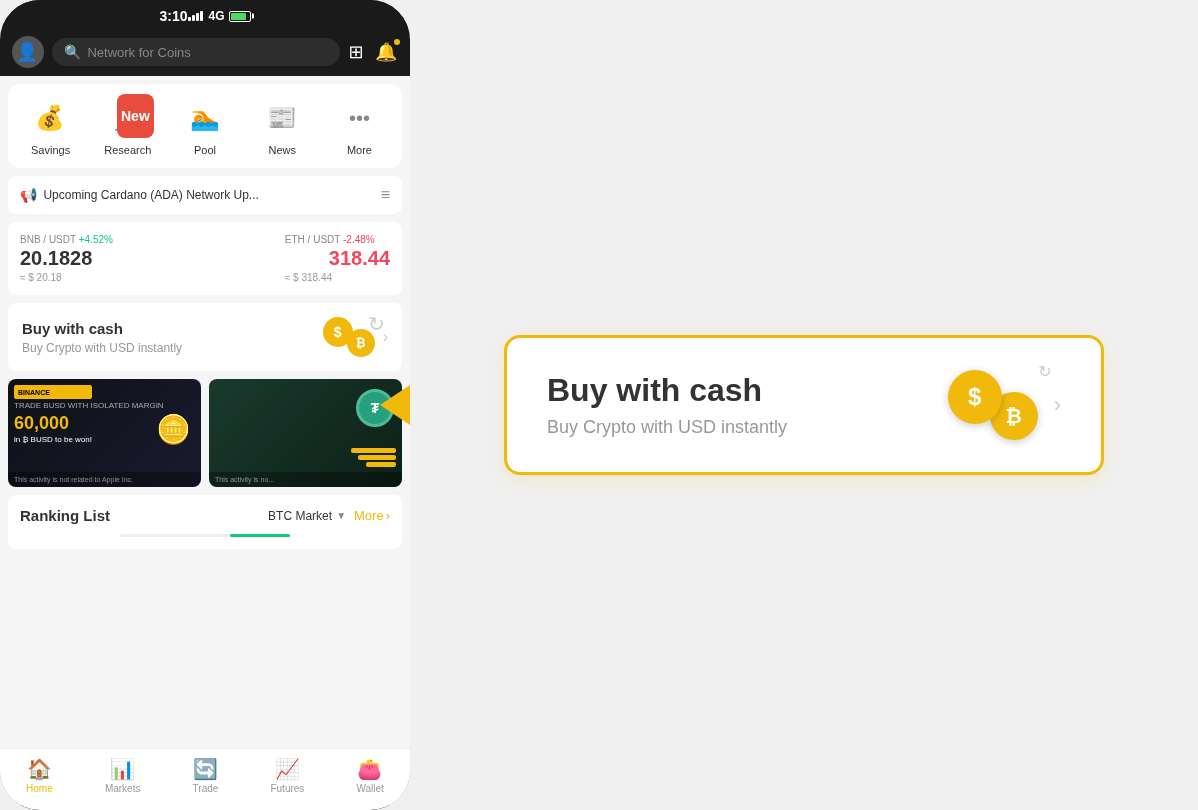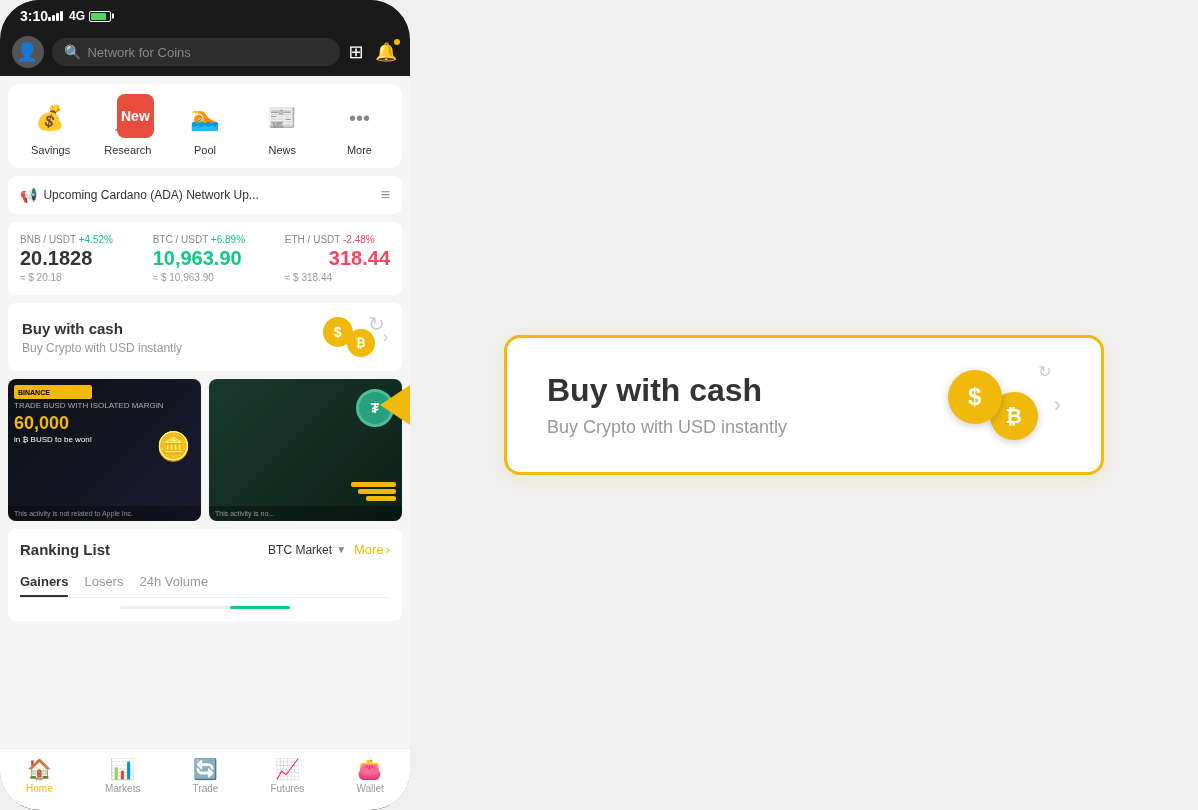--- a/index.html
+++ b/index.html
@@ -26,21 +26,21 @@
       overflow: hidden;
       display: flex;
       flex-direction: column;
     }
 
     
     .status-bar {
       background: #1a1a1a;
       color: white;
       display: flex;
-      justify-content: flex-start;
+      justify-content: center;
       align-items: center;
       padding: 8px 20px 4px;
       font-size: 14px;
       font-weight: 600;
       flex-shrink: 0;
     }
     .status-right {
       display: flex;
       align-items: center;
       gap: 4px;
@@ -258,21 +258,21 @@
 
     
     .banner-section {
       margin: 0 8px 8px;
       display: flex;
       gap: 8px;
       overflow: hidden;
     }
     .banner-card {
       flex: 1;
-      height: 142px;
+      height: 108px;
       border-radius: 8px;
       overflow: hidden;
       position: relative;
       display: flex;
       flex-direction: column;
       justify-content: flex-end;
     }
     .banner-dark {
       background: linear-gradient(135deg, #0d1117 0%, #1a1a2e 100%);
     }
@@ -624,28 +624,20 @@
       </div>
 
       <div class="price-ticker">
         <div class="price-item">
           <span class="price-pair">
             <span>BNB / USDT</span>
             <span class="price-change up">+4.52%</span>
           </span>
           <span class="price-value neutral">20.1828</span>
           <span class="price-usd">≈ $ 20.18</span>
-        </div>
-        <div class="price-item">
-          <span class="price-pair">
-            <span>BTC / USDT</span>
-            <span class="price-change up">+6.89%</span>
-          </span>
-          <span class="price-value up">10,963.90</span>
-          <span class="price-usd">≈ $ 10,963.90</span>
         </div>
         <div class="price-item">
           <span class="price-pair">
             <span>ETH / USDT</span>
             <span class="price-change down">-2.48%</span>
           </span>
           <span class="price-value down">318.44</span>
           <span class="price-usd">≈ $ 318.44</span>
         </div>
       </div>
@@ -692,25 +684,20 @@
             <div class="market-selector">
               <span>BTC Market</span>
               <span class="dropdown-arrow">▼</span>
             </div>
             <div class="more-link">
               <span>More</span>
               <span>›</span>
             </div>
           </div>
         </div>
-        <div class="tabs">
-          <div class="tab active">Gainers</div>
-          <div class="tab">Losers</div>
-          <div class="tab">24h Volume</div>
-        </div>
         <div class="scroll-indicator">
           <div class="scroll-thumb"></div>
         </div>
       </div>
     </div>
 
     <div class="bottom-nav">
       <div class="nav-tab active">
         <span class="nav-tab-icon" style="color:#f0b90b;">🏠</span>
         <span class="nav-tab-label" style="color:#f0b90b;">Home</span>

